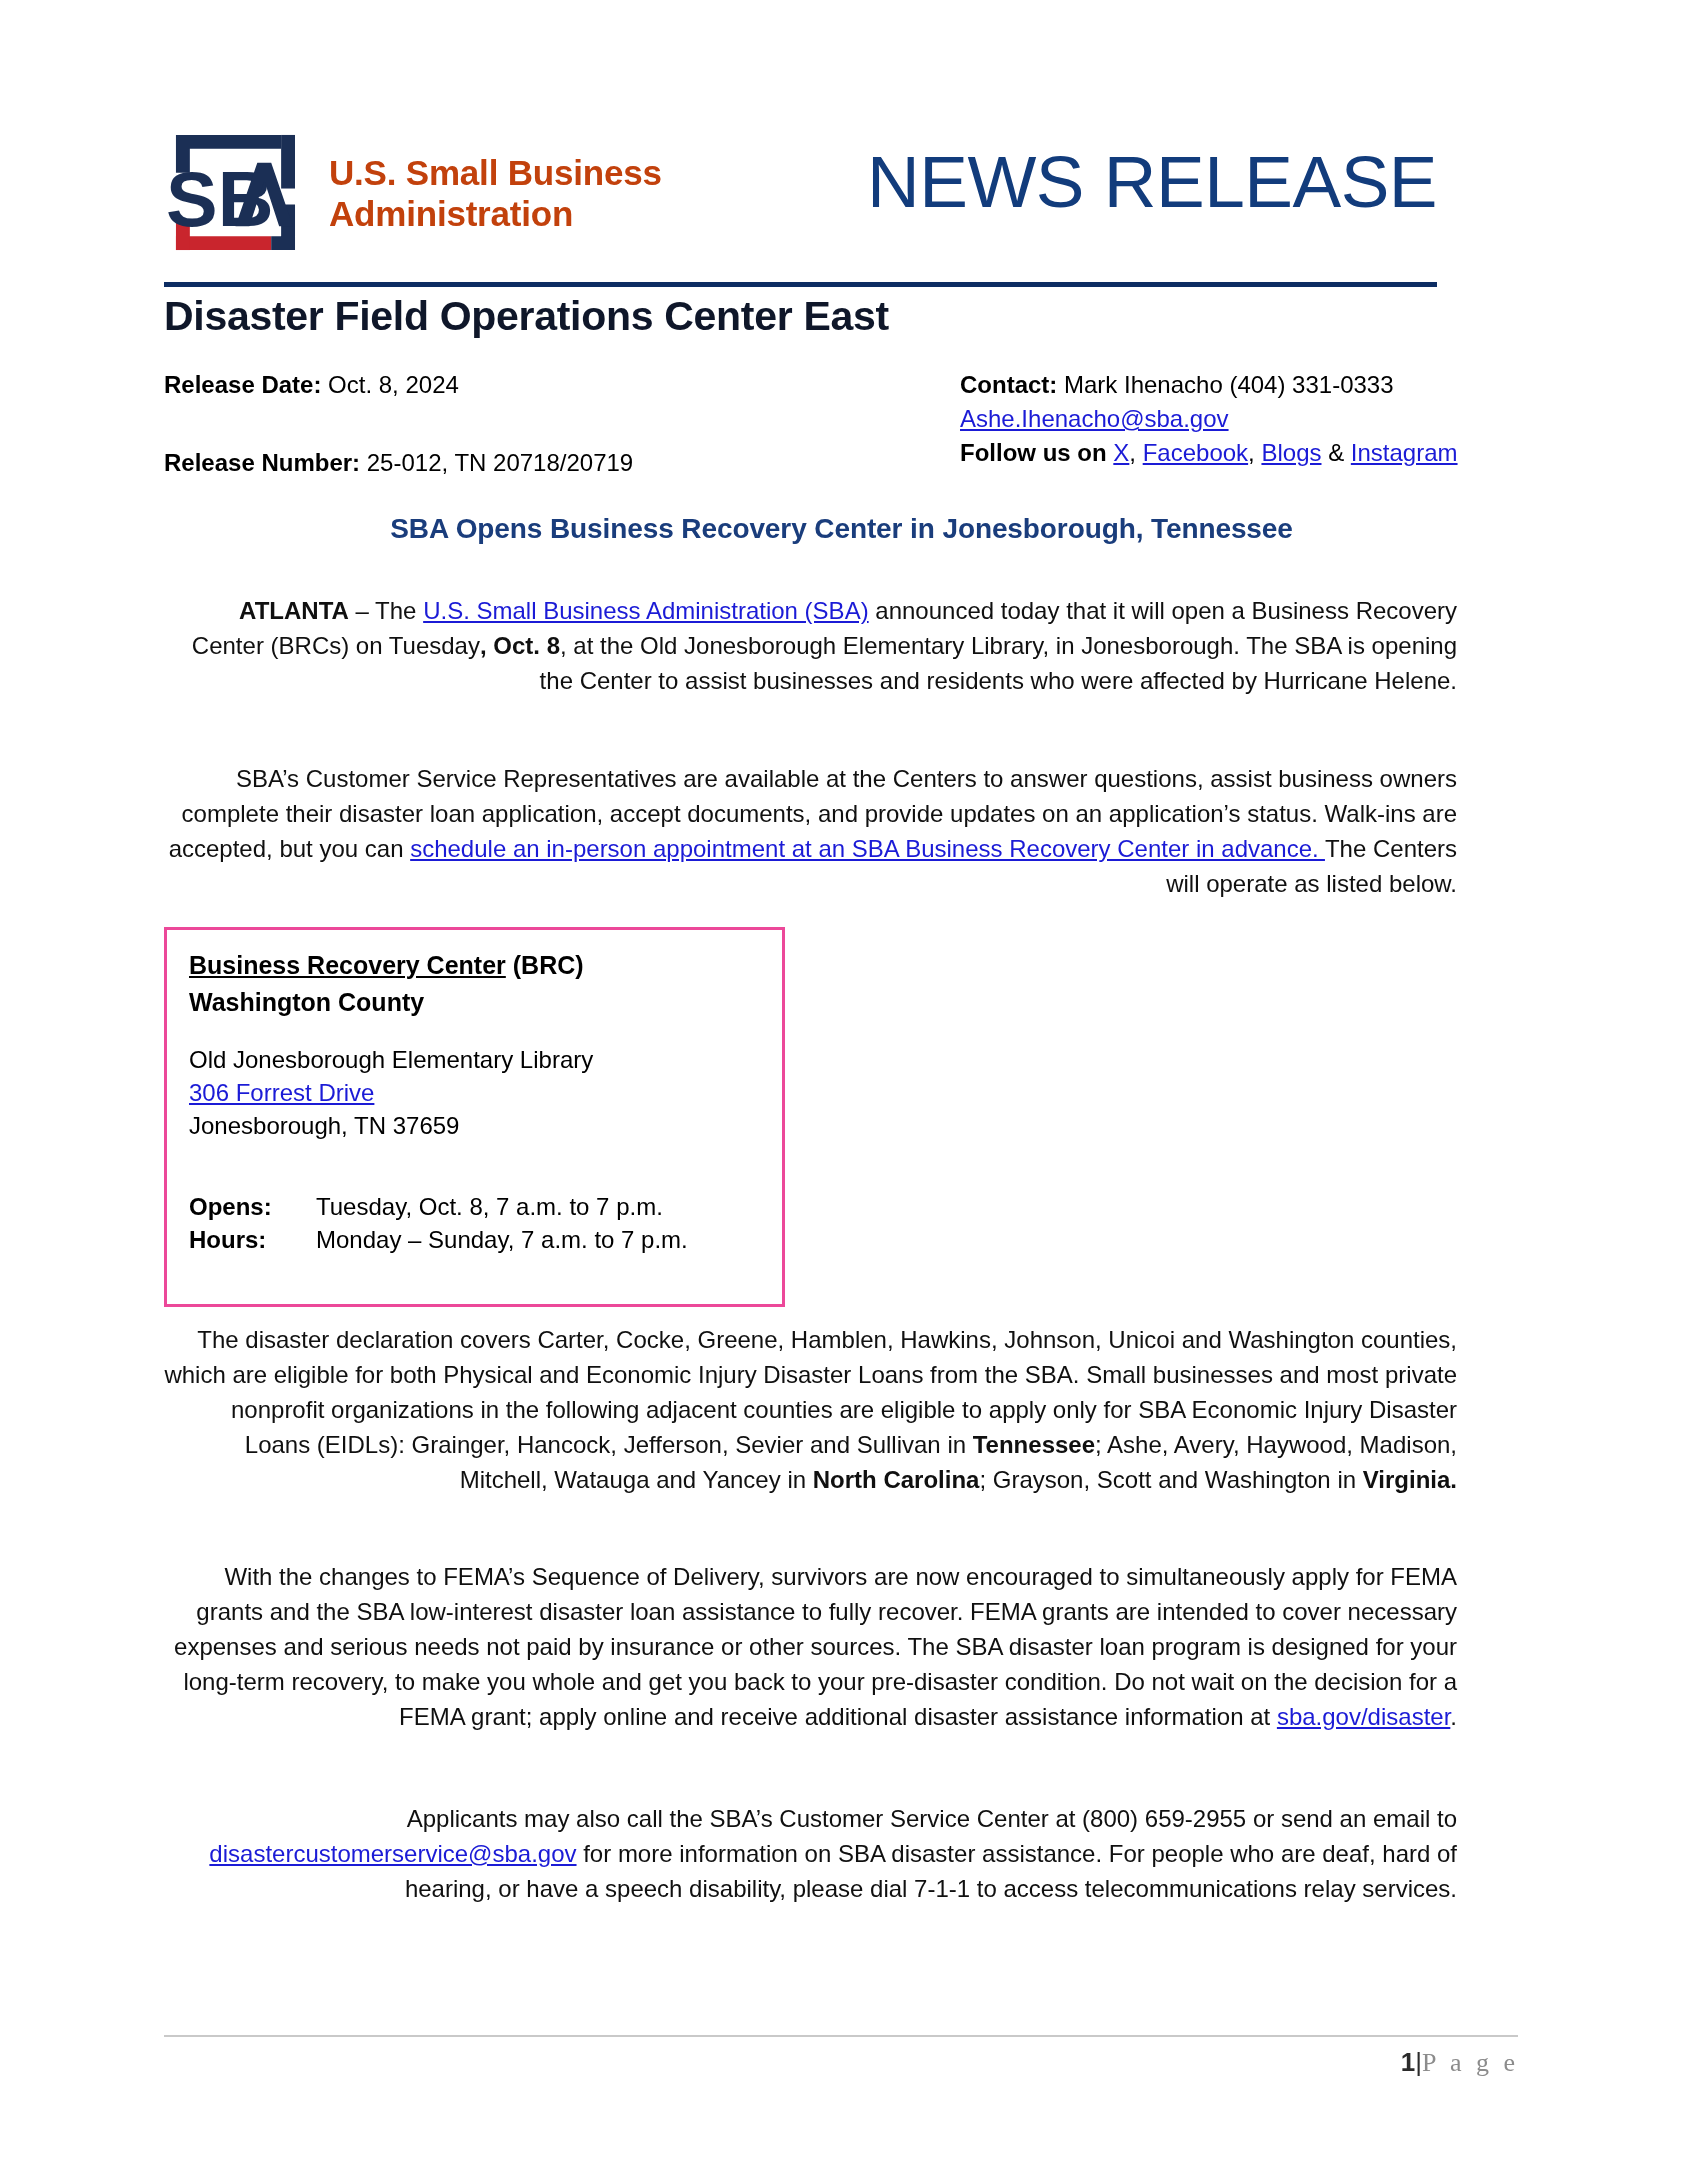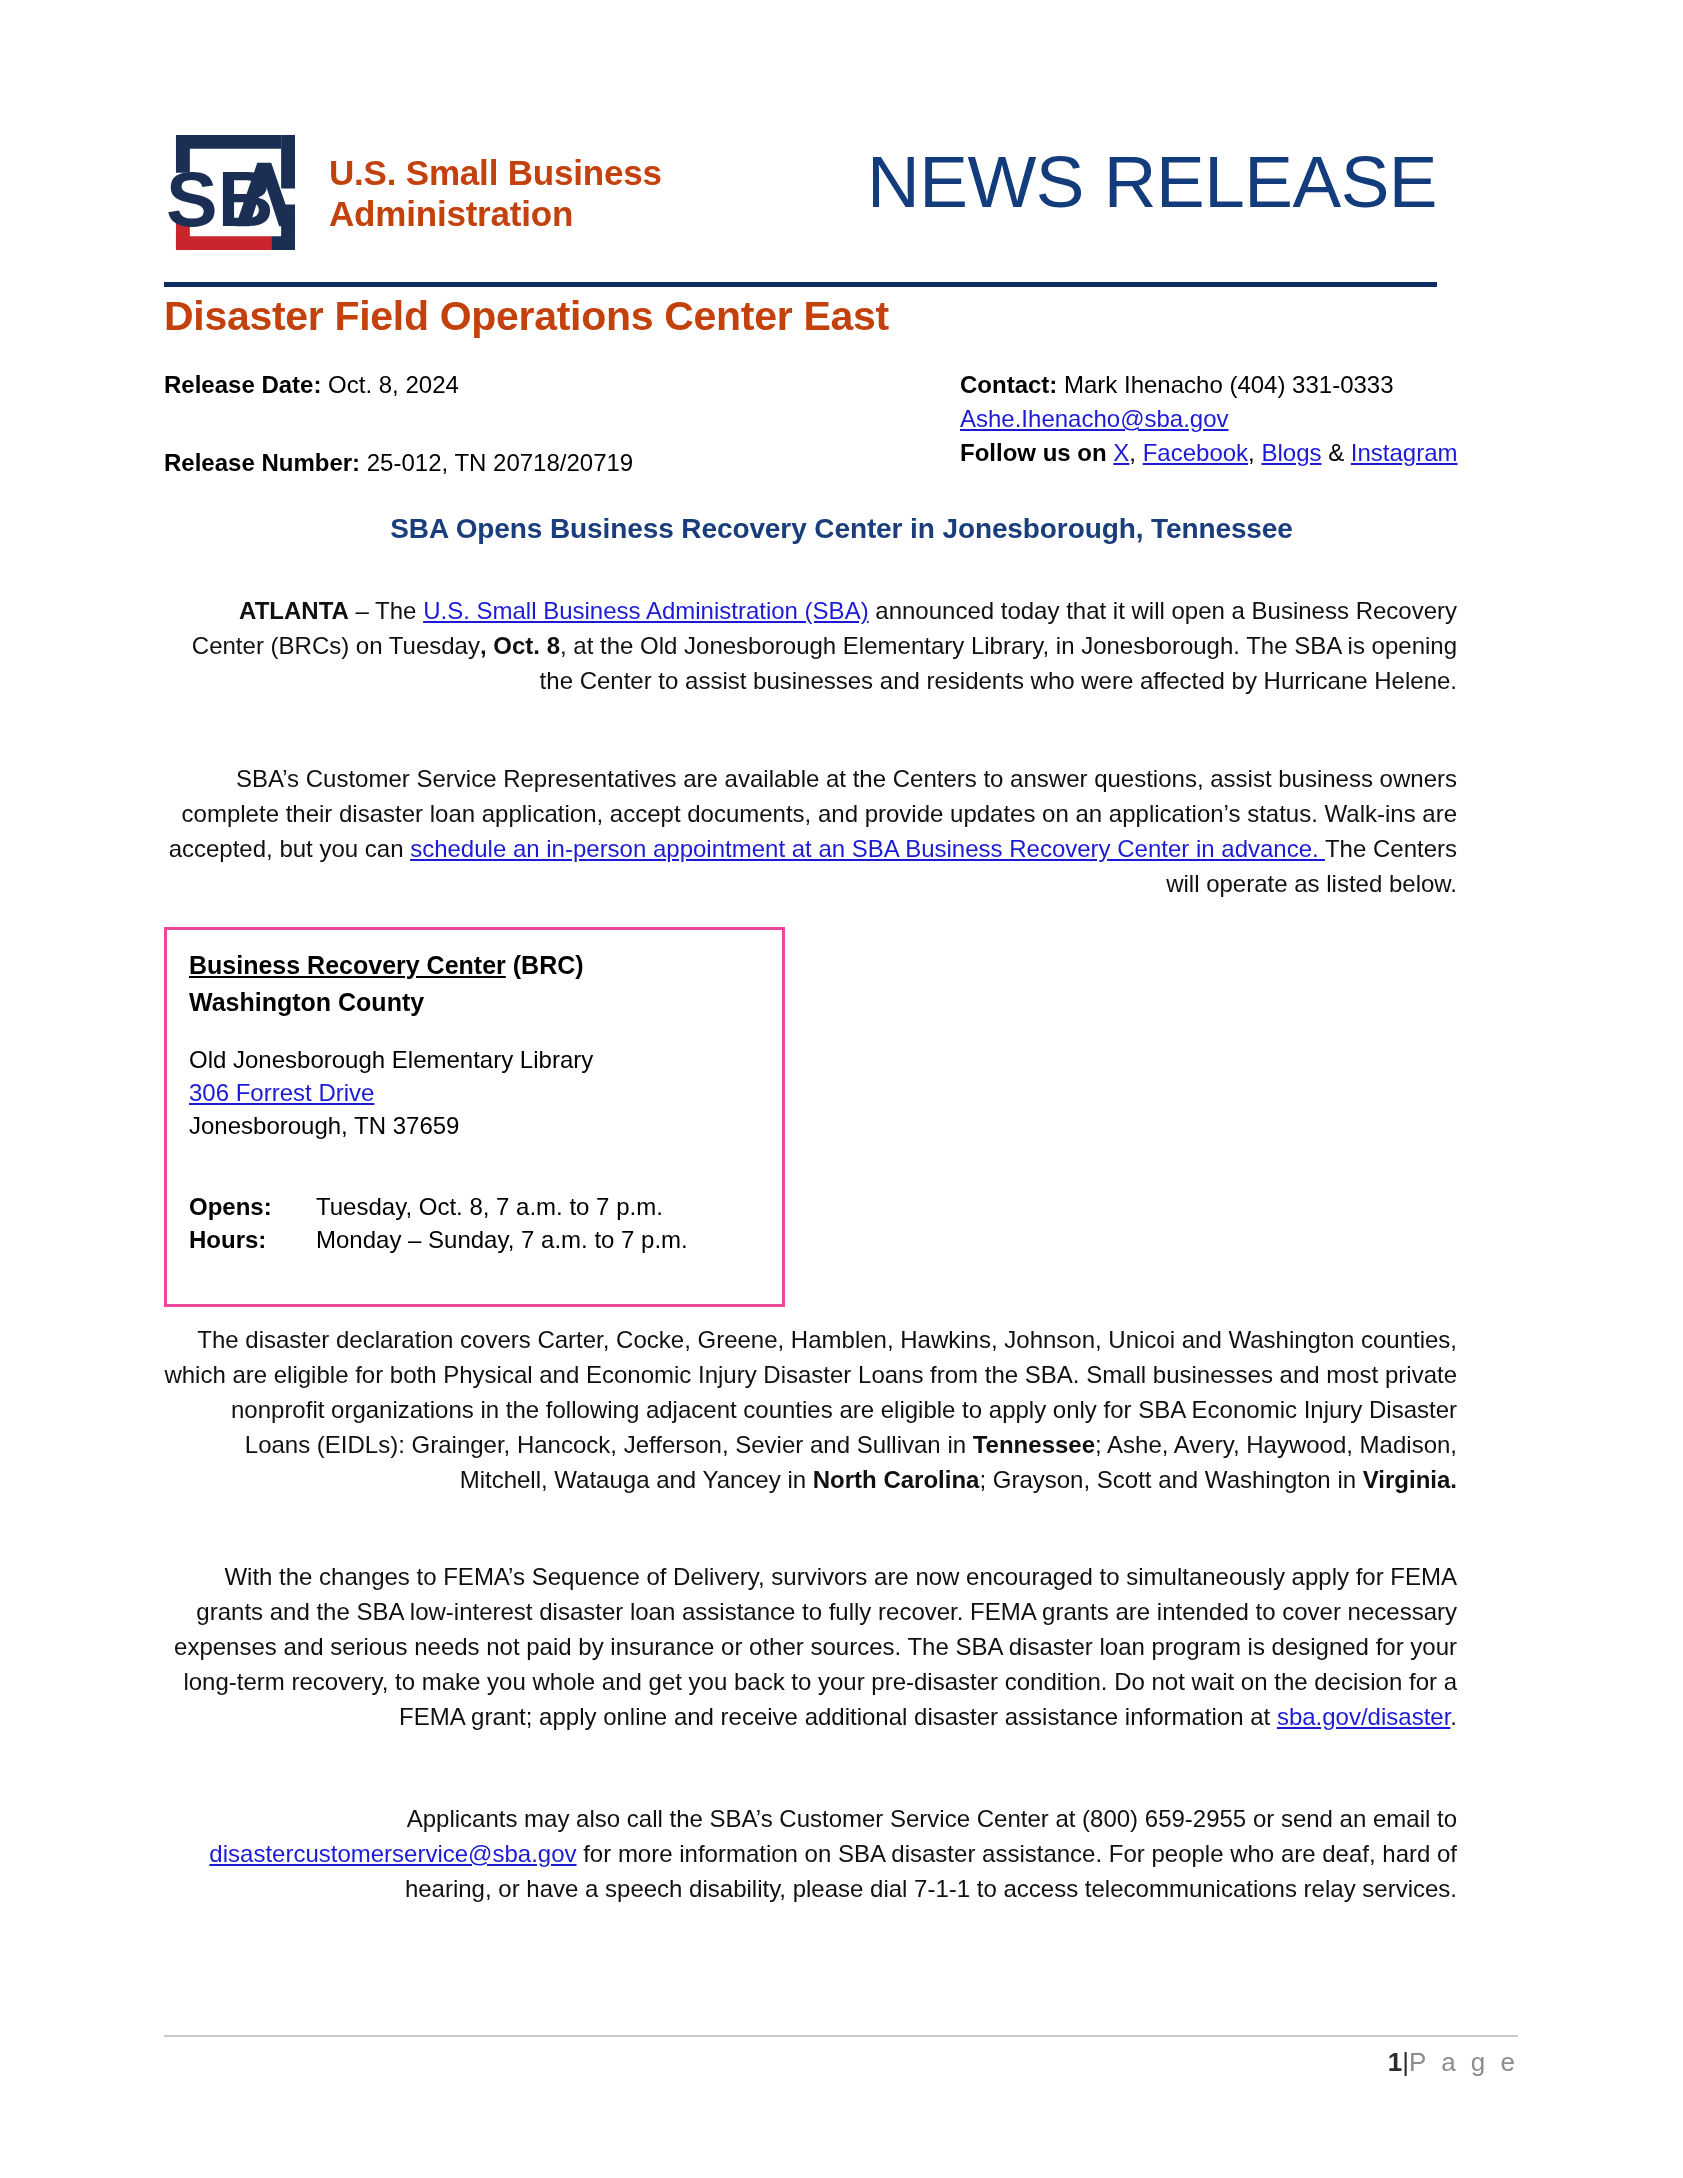--- a/index.html
+++ b/index.html
@@ -80,21 +80,21 @@
     background: #0d2d63;
   }
 
   
   .dfo-title {
     position: absolute;
     left: 164px;
     top: 293px;
     font-size: 41px;
     font-weight: bold;
-    color: #c2410c;
+    color: #0f172a;
     letter-spacing: -0.3px;
     white-space: nowrap;
   }
 
   .release-meta {
     position: absolute;
     left: 164px;
     top: 368px;
     width: 1356px;
     font-size: 24px;
@@ -206,21 +206,21 @@
     top: 2047px;
     font-size: 26px;
     color: #8c8c8c;
     white-space: nowrap;
   }
   .footer-text .pg {
     color: #2b2b2b;
     font-weight: bold;
   }
   .footer-text .sep { color: #2b2b2b; }
-  .footer-text .word { letter-spacing: 4px; }
+  .footer-text .word { letter-spacing: 4px; font-family: Liberation Serif, serif; }
 </style>
 </head>
 <body>
 
 <div class="page">
 
   <div class="header">
     <div class="logo-block">
       <div class="logo-mark">
         <svg viewBox="0 0 140 128" width="139" height="127" aria-hidden="true">

